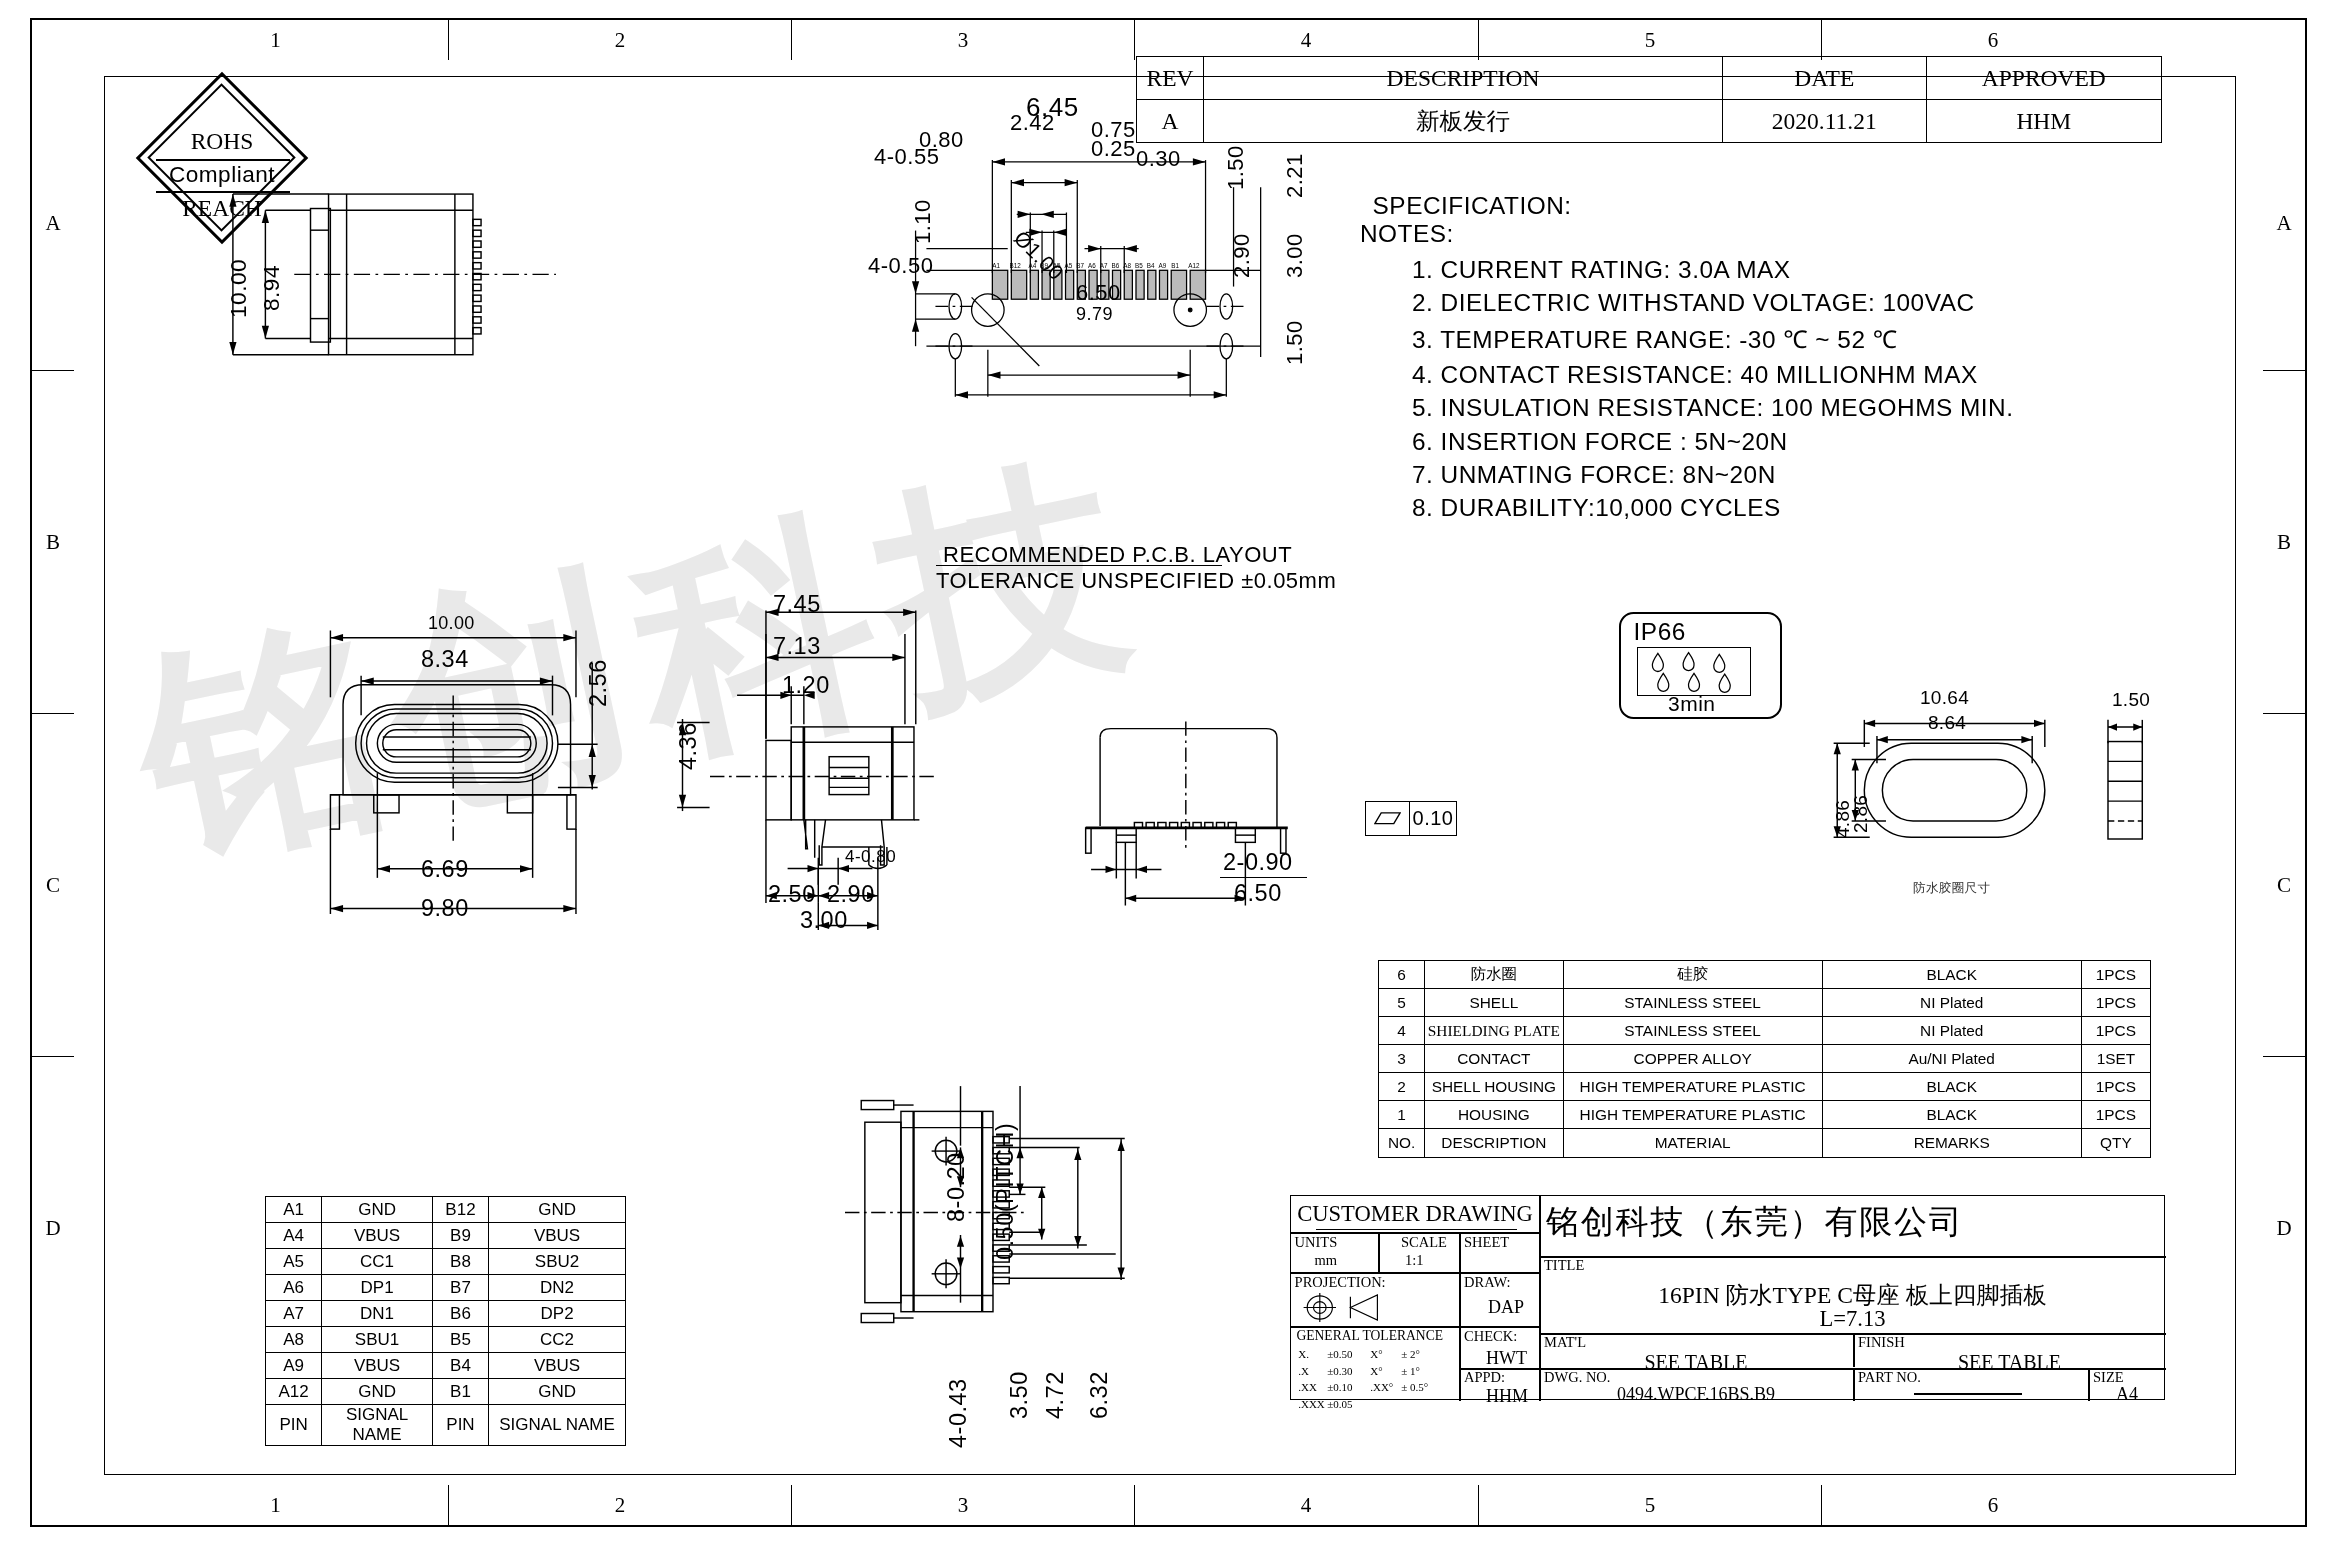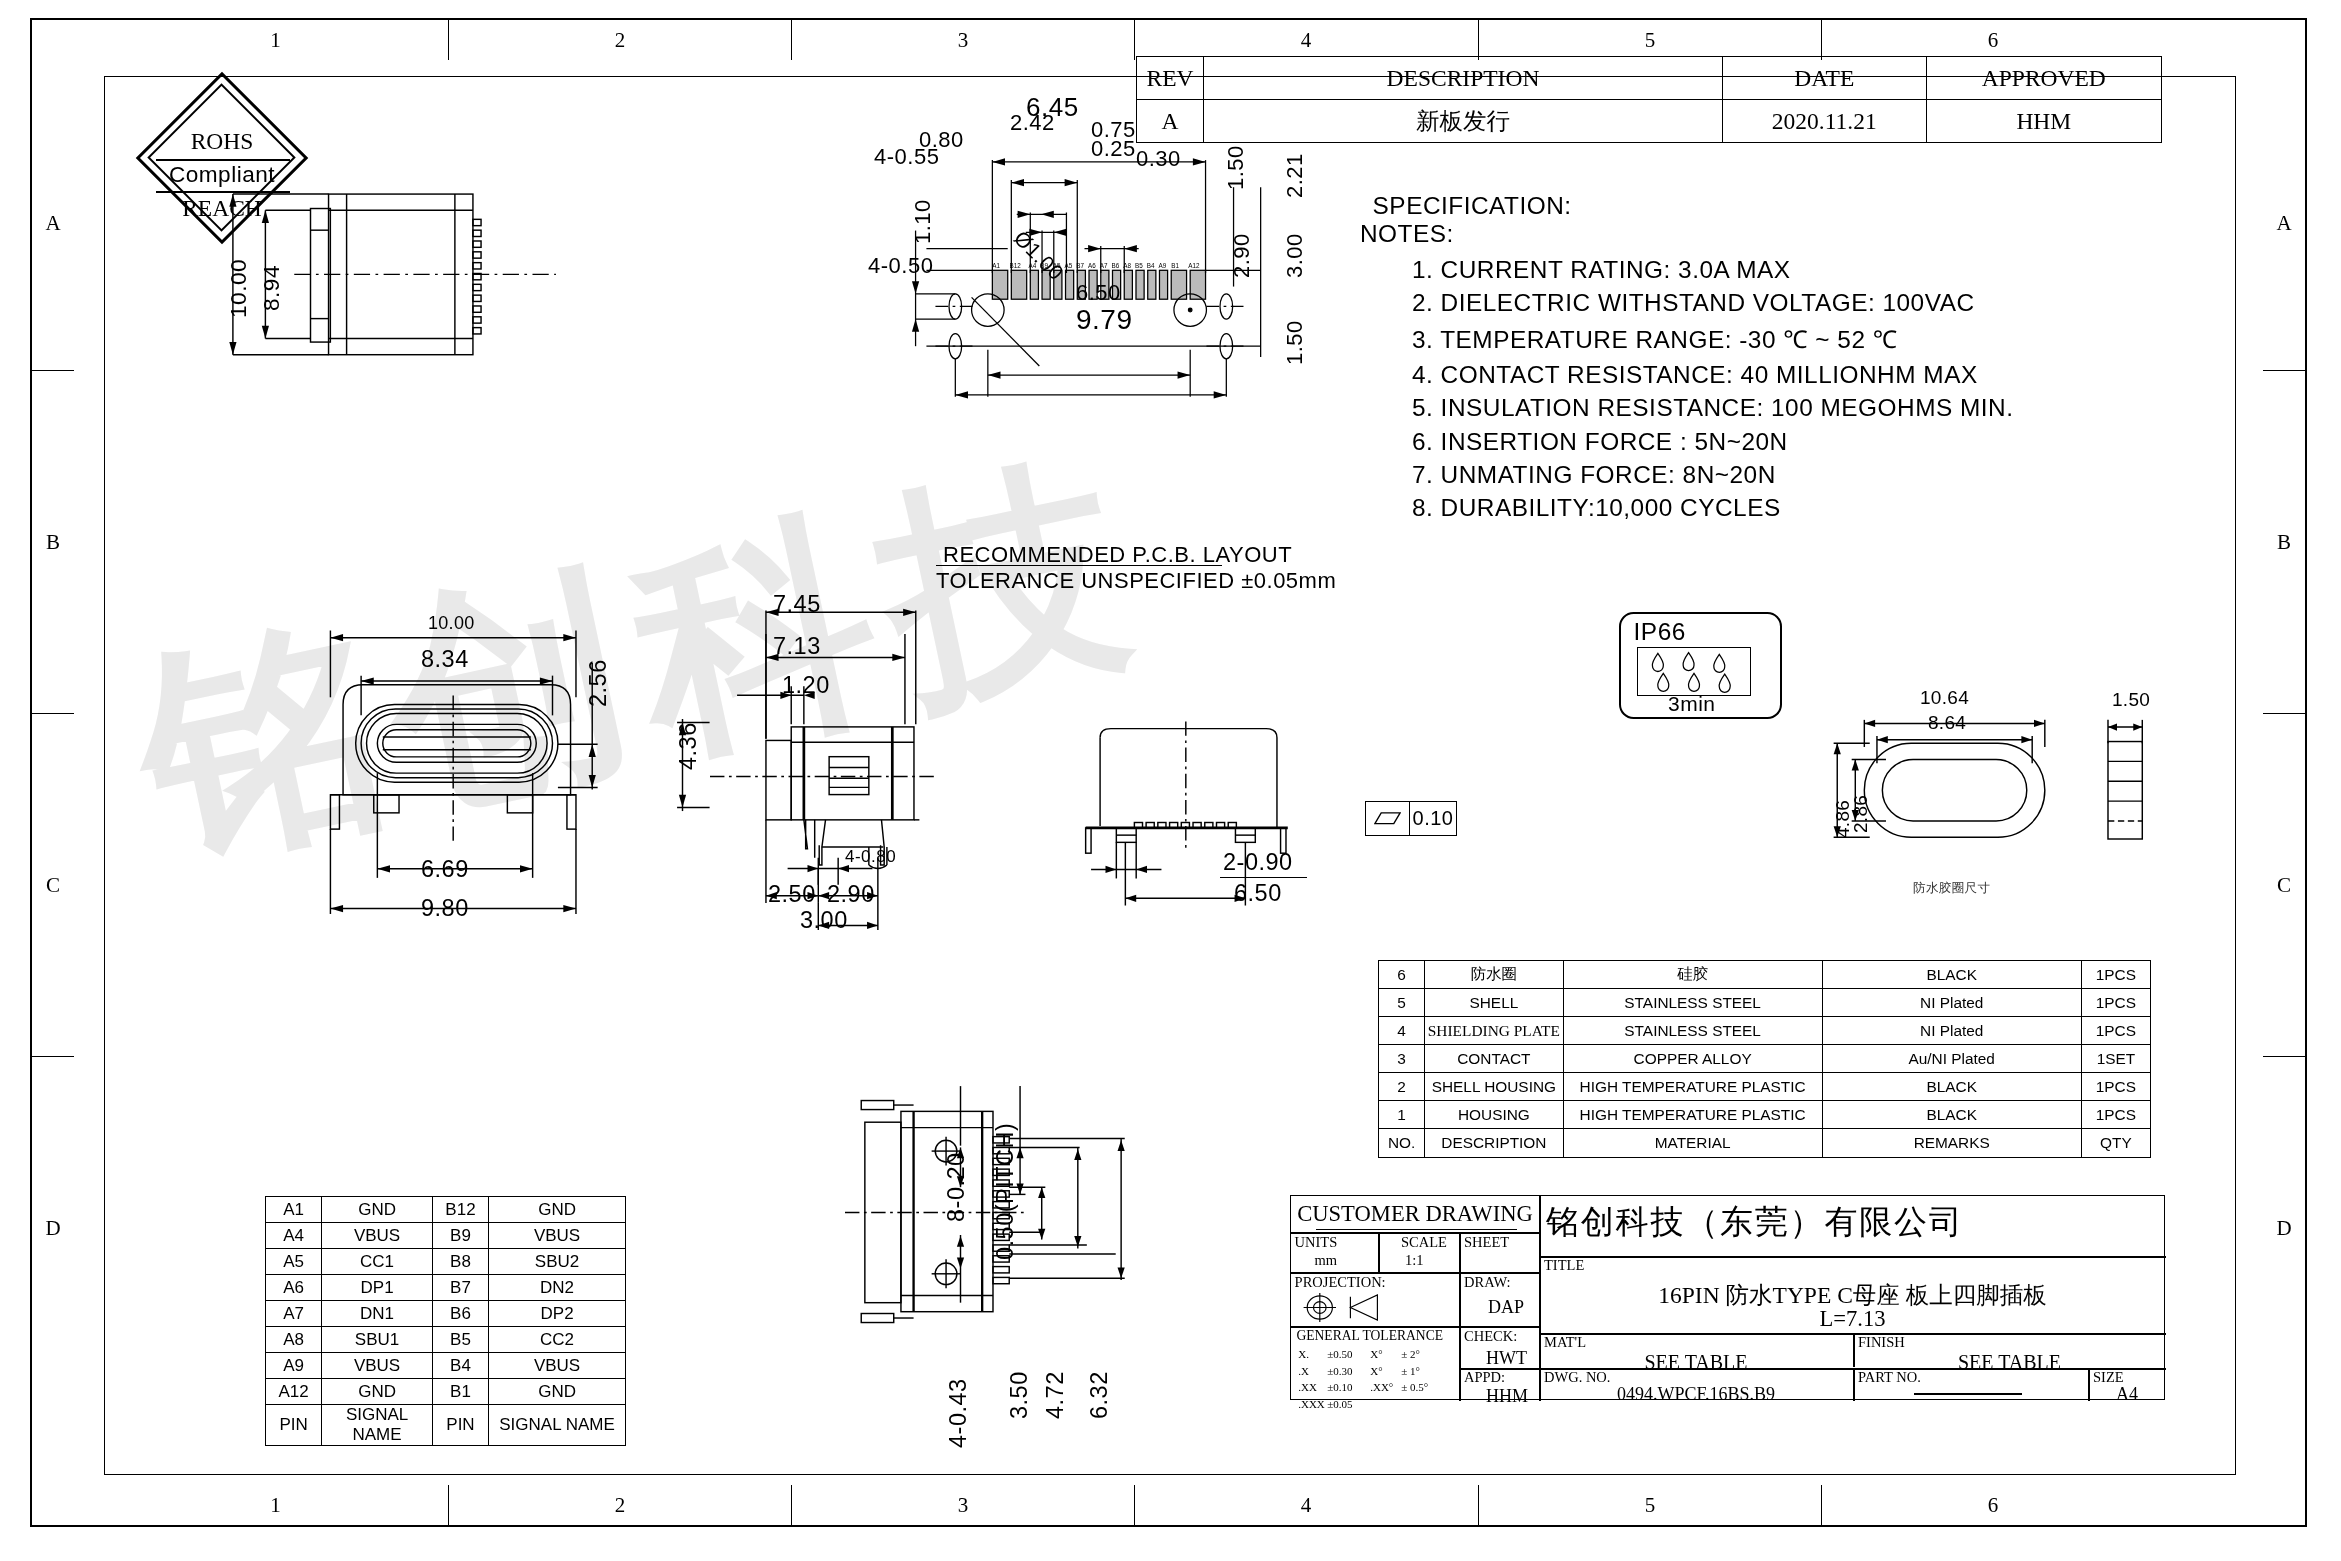--- a/index.html
+++ b/index.html
@@ -308,21 +308,21 @@
   <div class="abs cad" style="left:978px;top:90px;font-size:22px;">2.42</div>
   <div class="abs cad" style="left:887px;top:107px;font-size:22px;">0.80</div>
   <div class="abs cad" style="left:1059px;top:97px;font-size:22px;">0.75</div>
   <div class="abs cad" style="left:1059px;top:116px;font-size:22px;">0.25</div>
   <div class="abs cad" style="left:1104px;top:126px;font-size:22px;">0.30</div>
   <div class="abs cad" style="left:842px;top:124px;font-size:22px;">4-0.55</div>
   <div class="abs cad rot90" style="left:878px;top:224px;font-size:22px;">1.10</div>
   <div class="abs cad" style="left:836px;top:233px;font-size:22px;">4-0.50</div>
   <div class="abs cad rot90" style="left:994px;top:206px;font-size:21px;transform:rotate(45deg);transform-origin:left top;"><span>Ø1.00</span></div>
   <div class="abs cad" style="left:1044px;top:260px;font-size:22px;">6.50</div>
-  <div class="abs cad" style="left:1044px;top:284px;font-size:28px;">9.79</div>
+  <div class="abs cad" style="left:1044px;top:284px;font-size:18px;">9.79</div>
   <div class="abs cad rot90" style="left:1191px;top:170px;font-size:22px;">1.50</div>
   <div class="abs cad rot90" style="left:1250px;top:178px;font-size:22px;">2.21</div>
   <div class="abs cad rot90" style="left:1197px;top:258px;font-size:22px;">2.90</div>
   <div class="abs cad rot90" style="left:1250px;top:258px;font-size:22px;">3.00</div>
   <div class="abs cad rot90" style="left:1250px;top:345px;font-size:22px;">1.50</div>
   <div class="abs cad" style="left:911px;top:522px;font-size:22px;">RECOMMENDED  P.C.B. LAYOUT</div>
   <div class="abs hline" style="left:904px;top:545px;width:286px;height:1.4px;"></div>
   <div class="abs cad" style="left:904px;top:548px;font-size:22px;">TOLERANCE  UNSPECIFIED  ±0.05mm</div>
 
   <svg class="abs" style="left:280px;top:578px;" width="416" height="325" viewBox="0 0 460 360">

